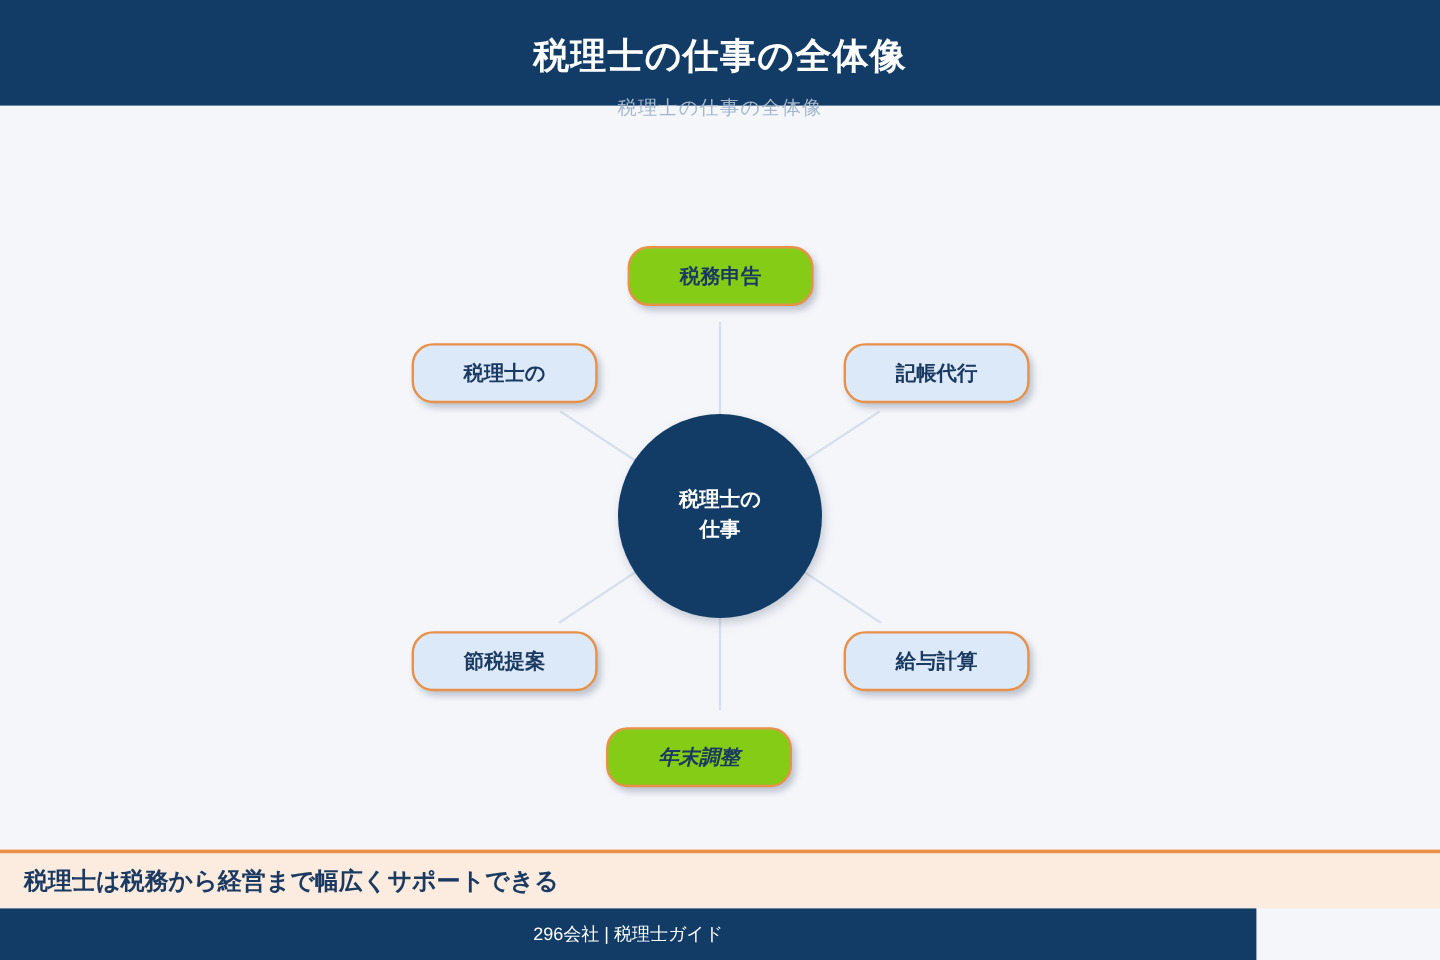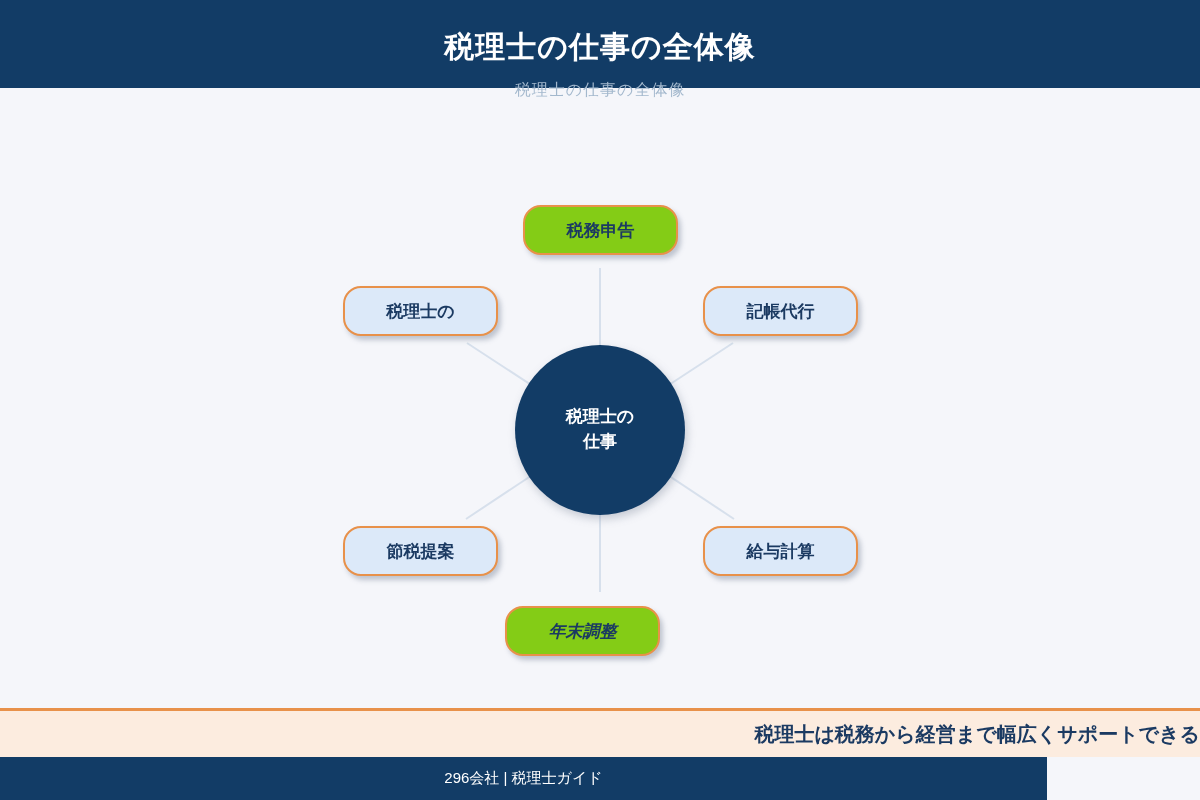--- a/index.html
+++ b/index.html
@@ -66,21 +66,21 @@
   .node-kyuyo   { left: 703px; top: 526px; }
   .node-nenmatsu{ left: 505px; top: 606px; font-style: italic; }
 
   
   .conclusion-band {
     position: absolute; left: 0; top: 708px;
     width: 1200px; height: 49px;
     box-sizing: border-box;
     background: #fcecdf;
     border-top: 3px solid #e8914a;
-    display: flex; align-items: center; justify-content: flex-end;
+    display: flex; align-items: center; justify-content: flex-start;
     font-size: 20px; font-weight: bold; color: #1b3a62; padding-left: 20px;
   }
   .credit-band {
     position: absolute; left: 0; top: 757px;
     width: 1047px; height: 43px;
     background: #123c66;
     display: flex; align-items: center; justify-content: center;
     font-size: 15px; color: #ffffff;
   }
 </style>

